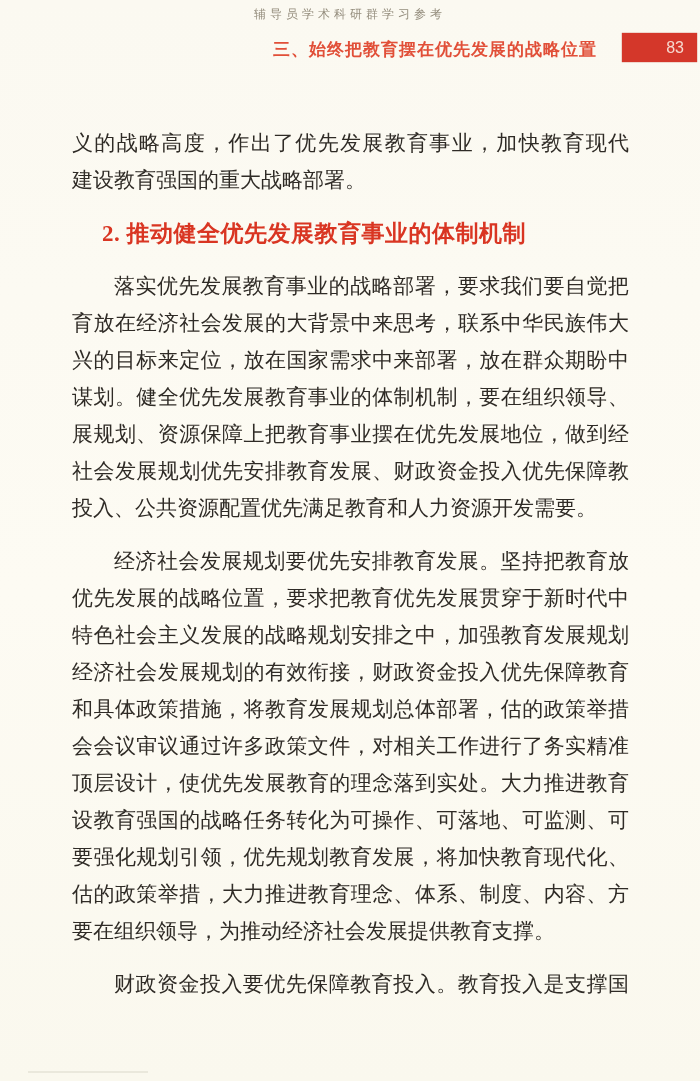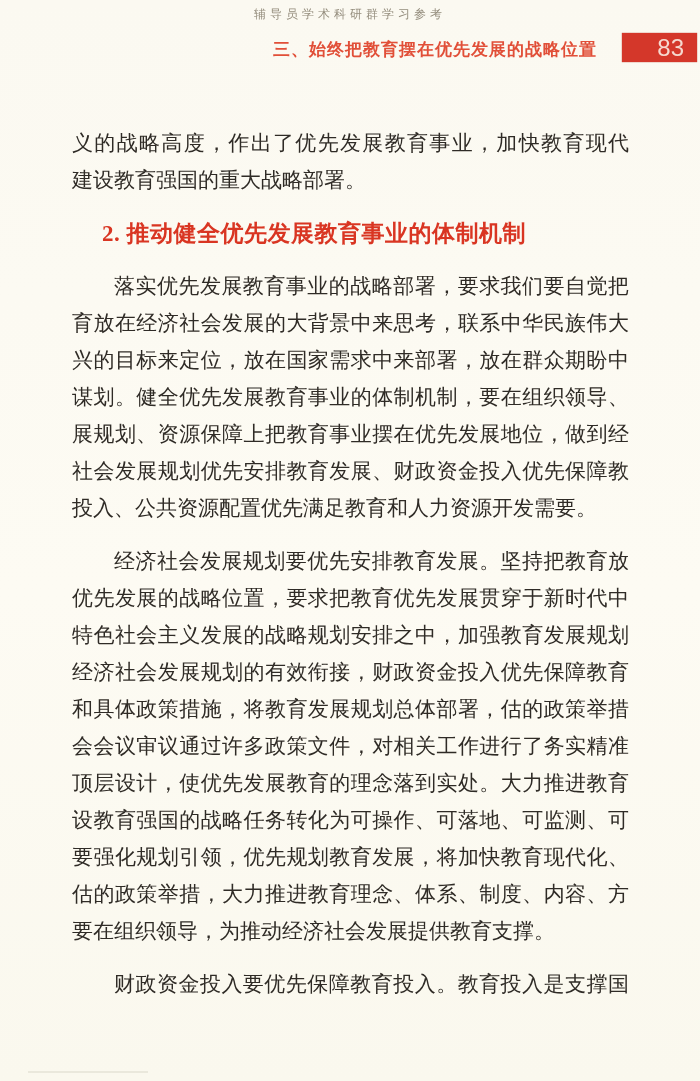--- a/index.html
+++ b/index.html
@@ -44,21 +44,21 @@
     background: #d4372a;
     box-shadow: 0 0 1px #b52e22;
     display: flex;
     align-items: center;
     justify-content: flex-end;
     padding-right: 13px;
     box-sizing: border-box;
   }
   .page-badge .num {
     color: #f6d9cf;
-    font-size: 24px;
+    font-size: 16px;
     line-height: 1;
     font-family: "Liberation Sans", "DejaVu Sans", sans-serif;
   }
   .body-text {
     position: absolute;
     top: 109px;
     left: 56px;
     width: 589px;
     font-size: 21px;
     line-height: 37px;

